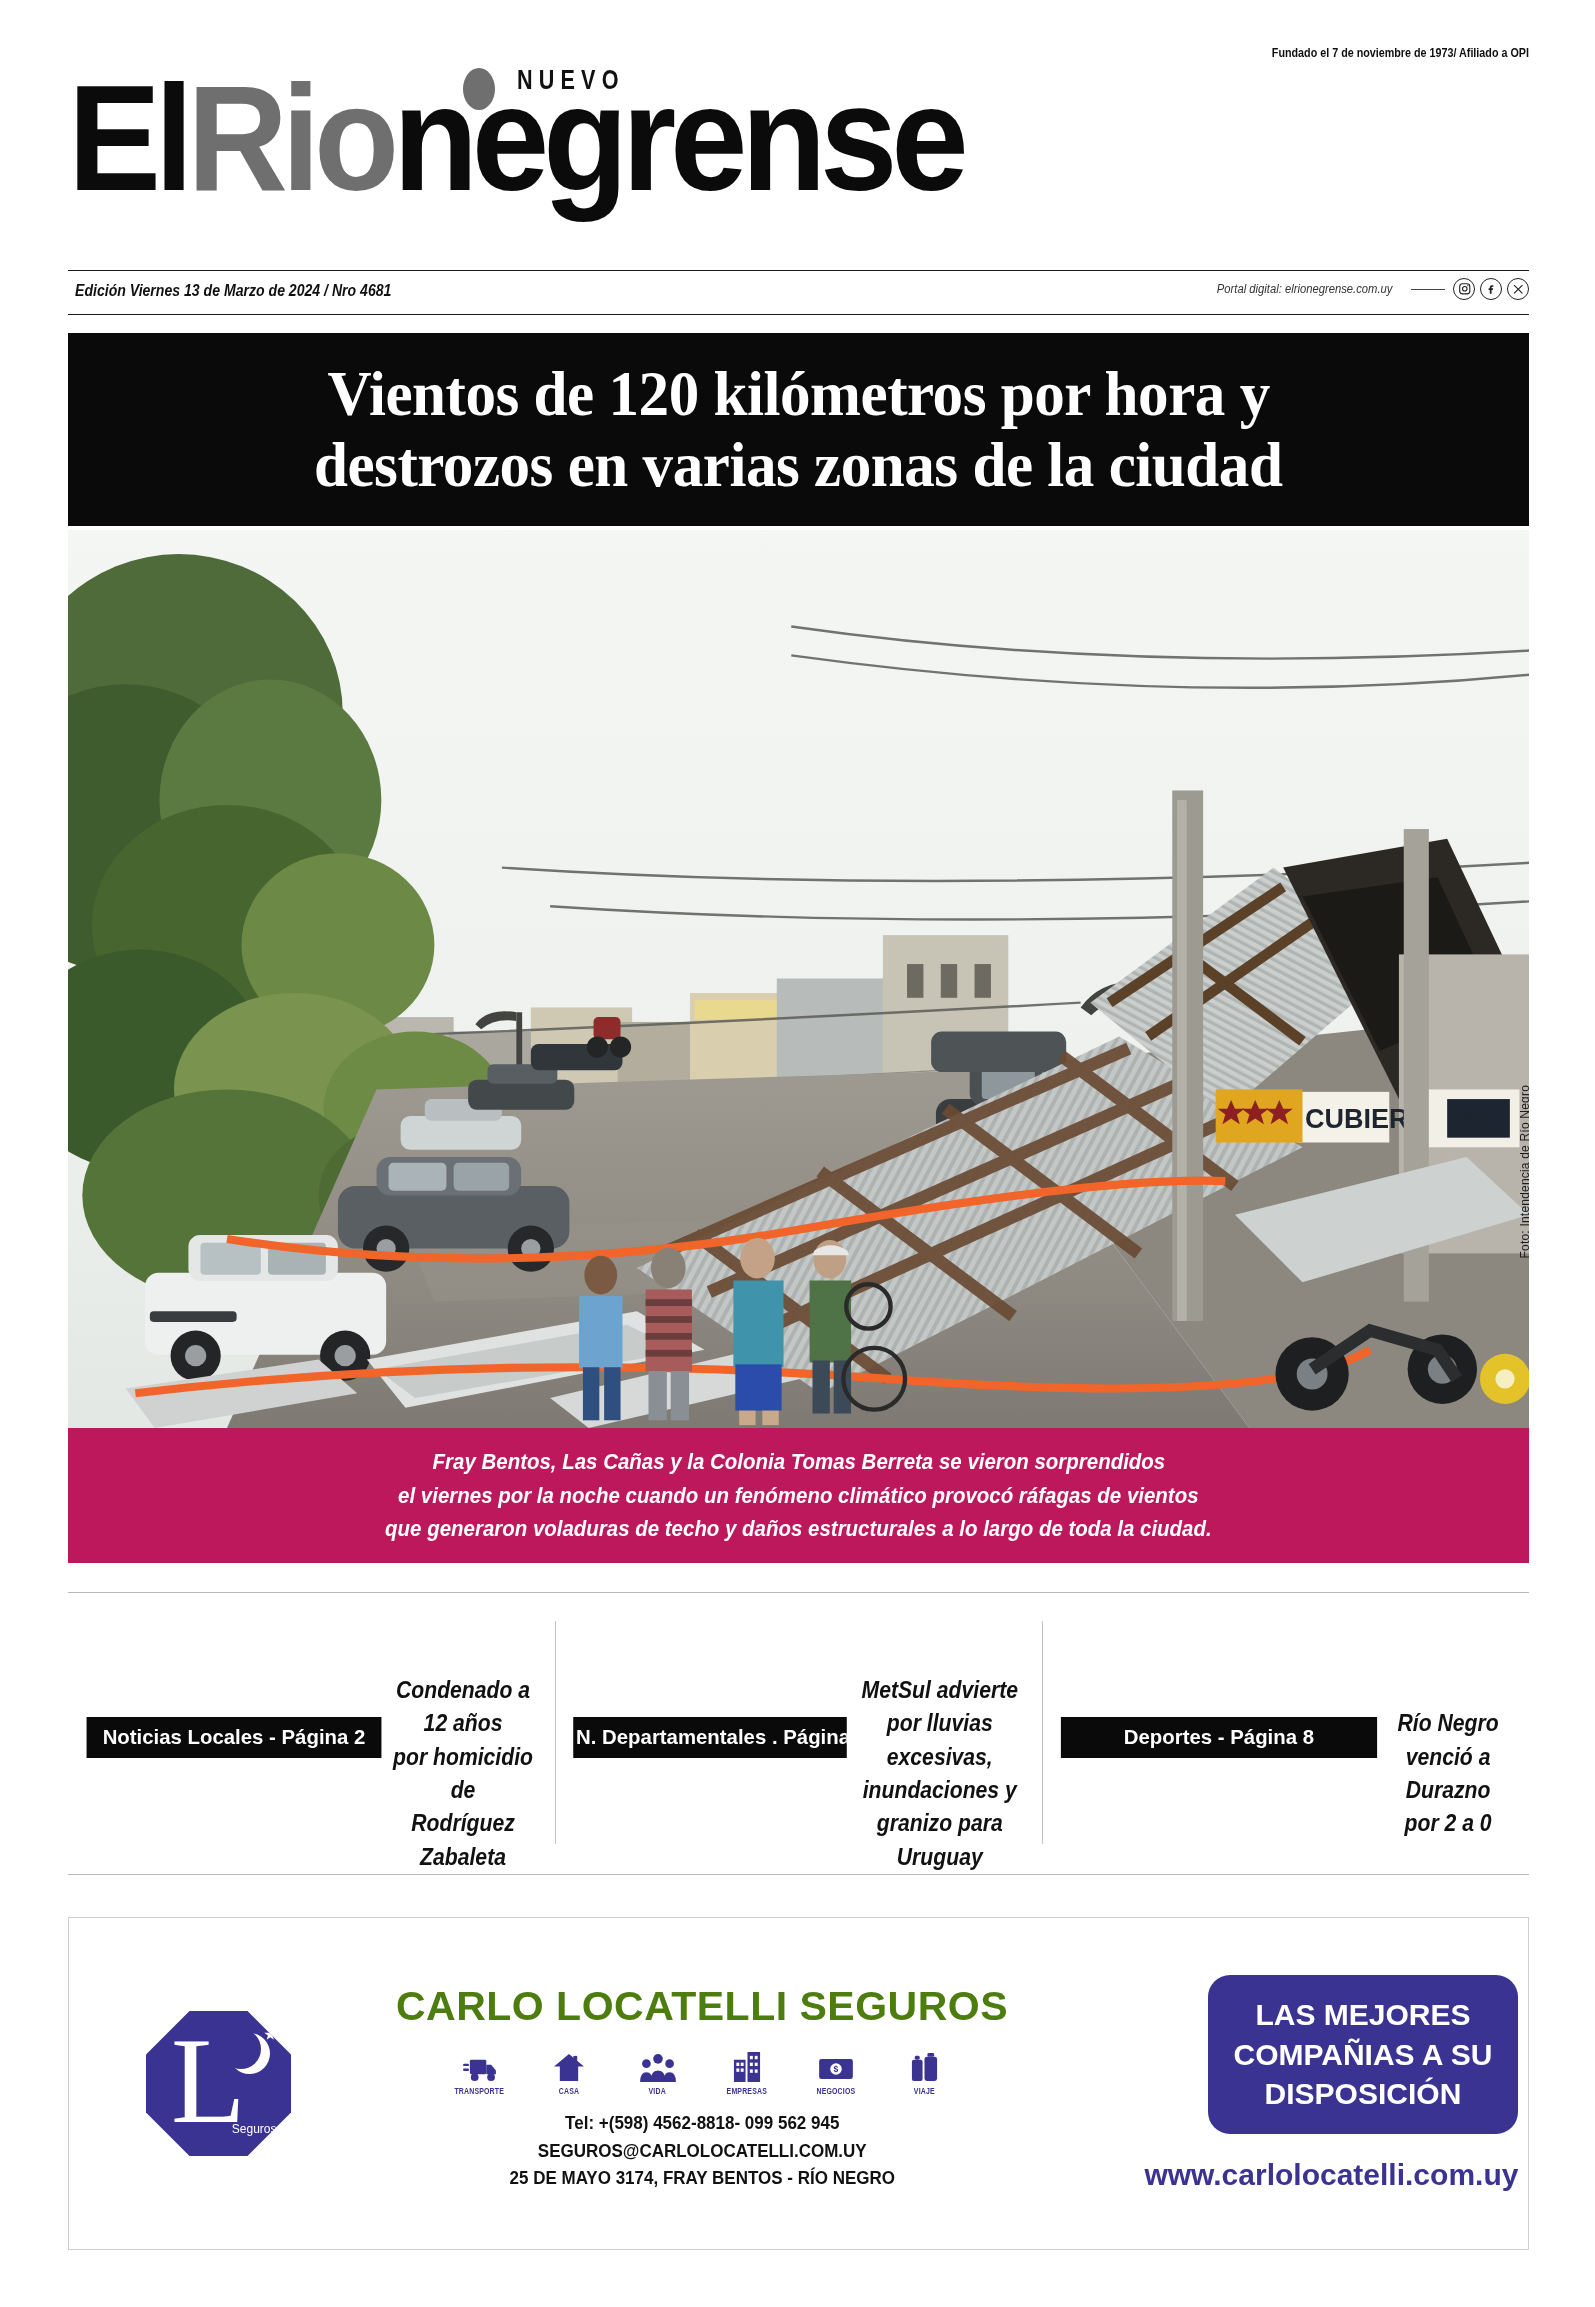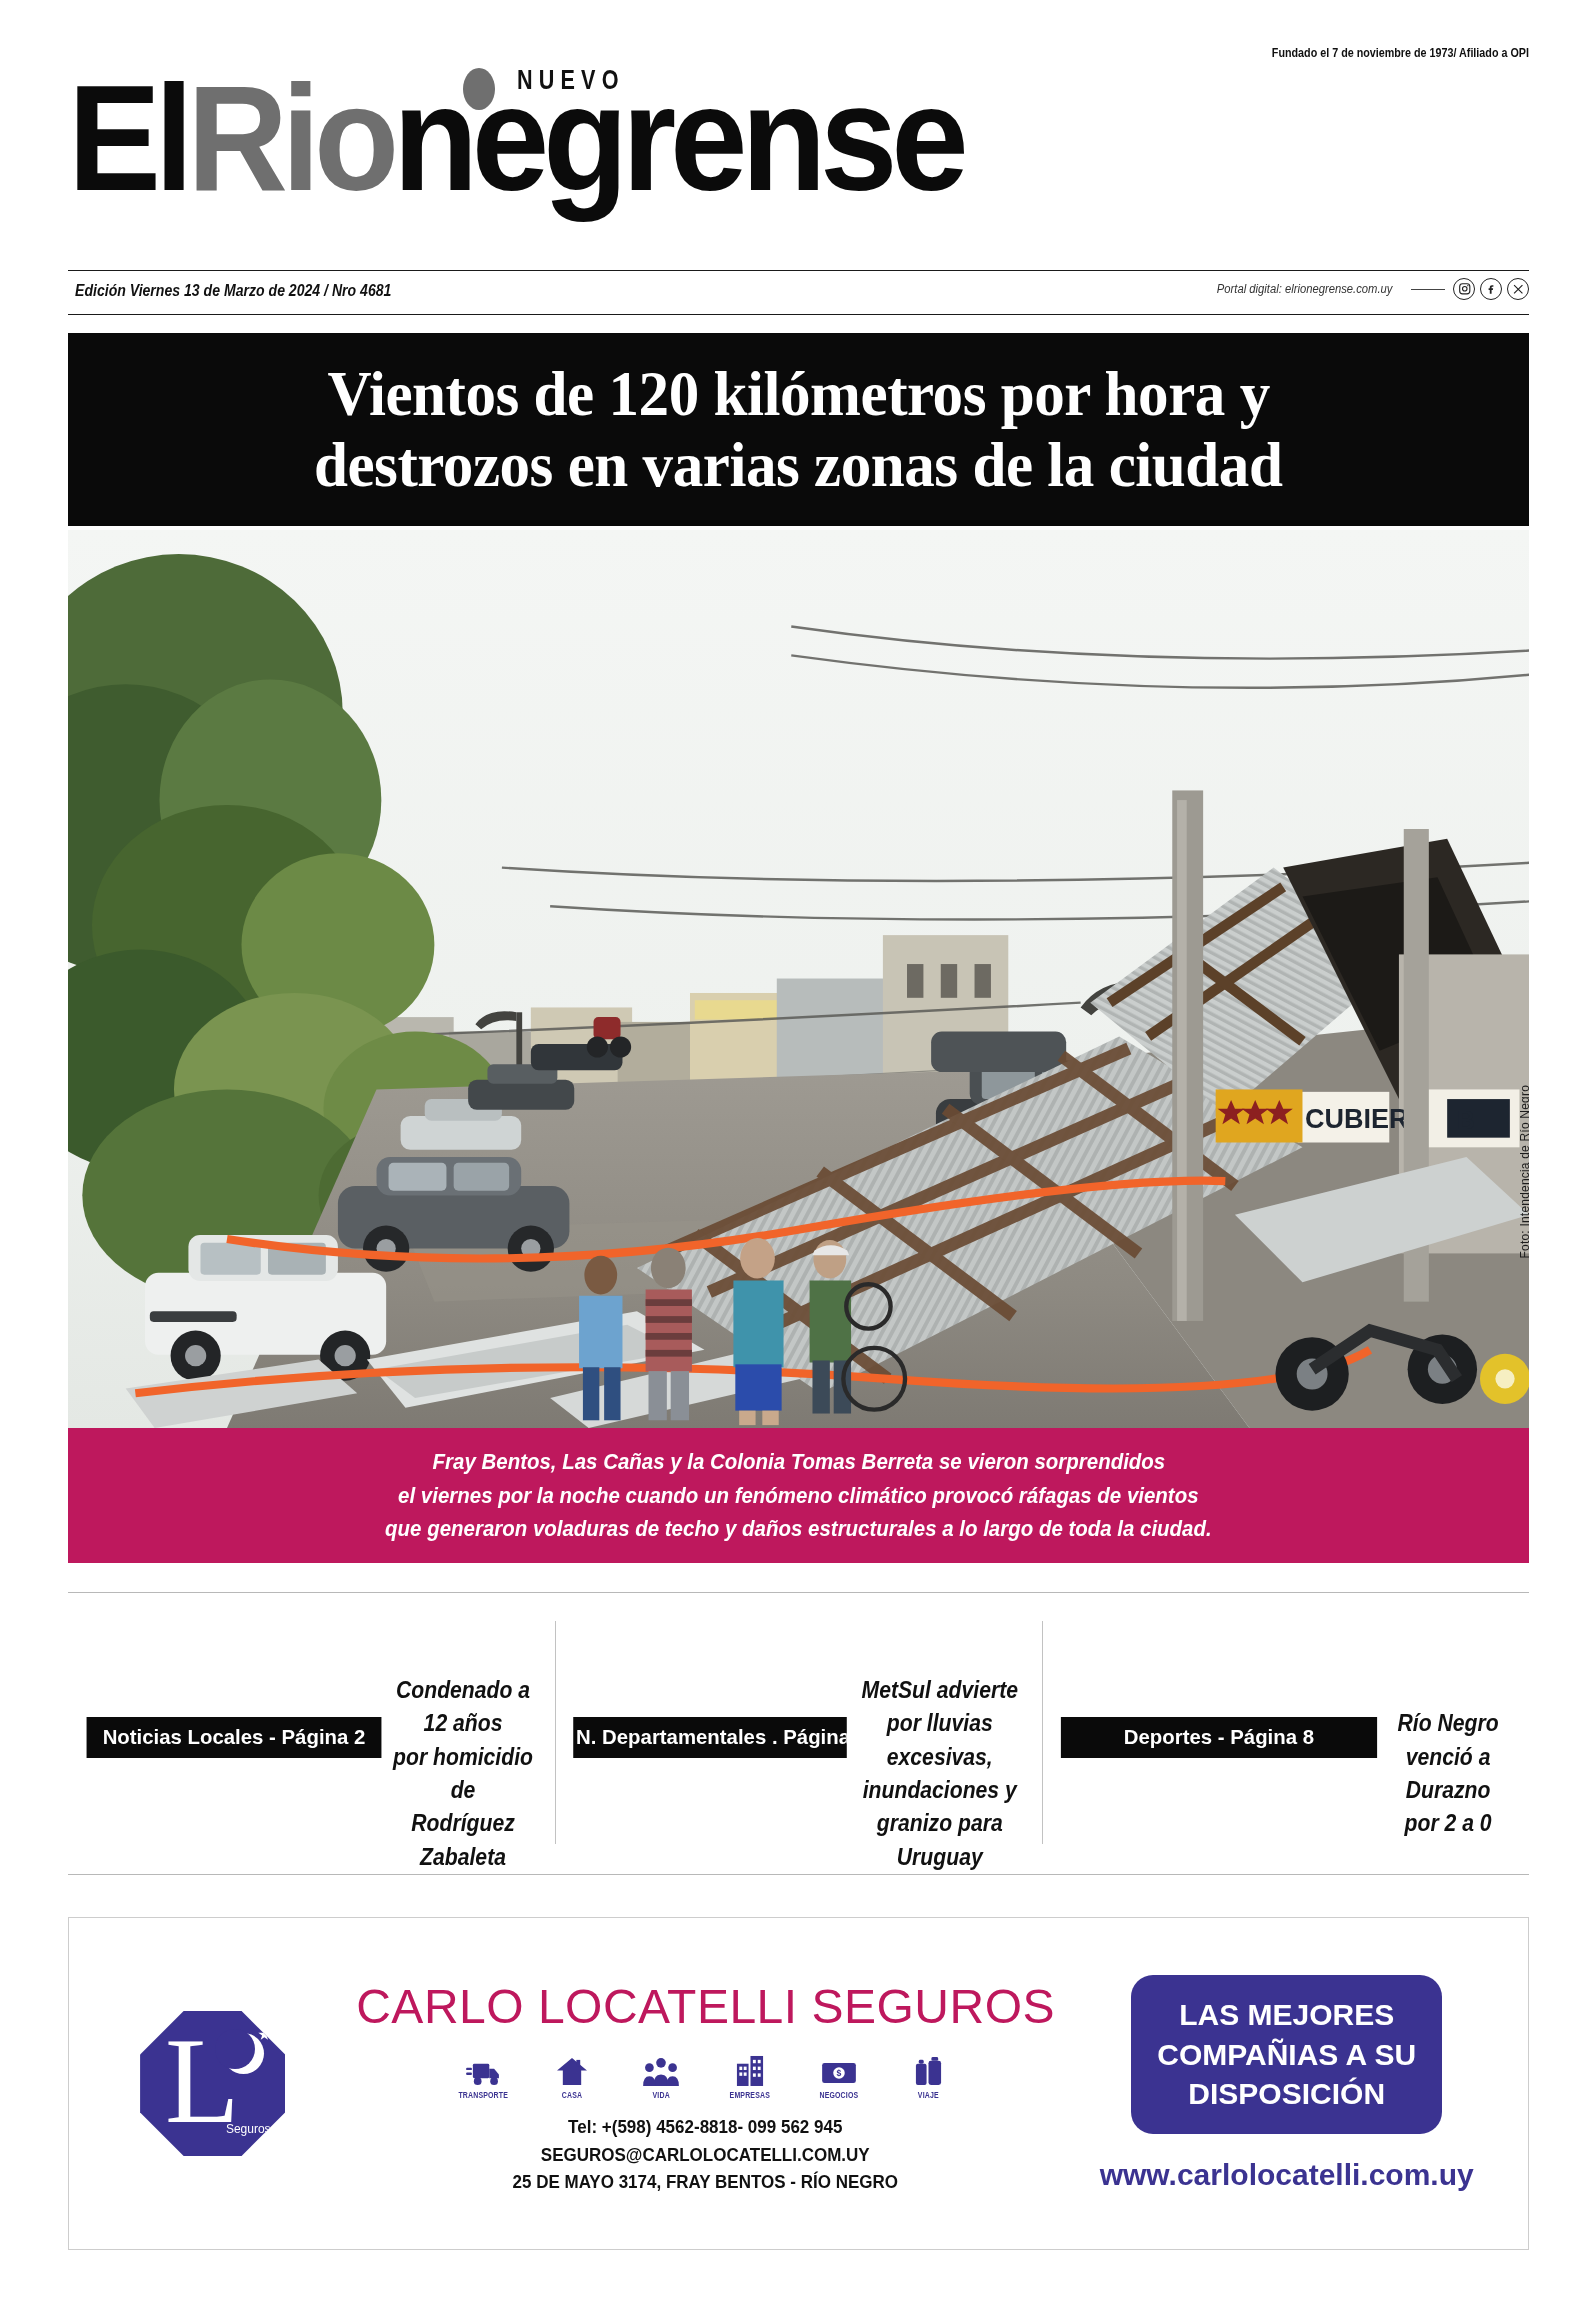--- a/index.html
+++ b/index.html
@@ -363,23 +363,23 @@
   .ad-center {
     flex: 1;
     display: flex;
     flex-direction: column;
     align-items: center;
     justify-content: center;
     padding-top: 7.7px;
   }
   .ad-brand {
     font-family: "Liberation Sans", sans-serif;
-    font-weight: normal;
-    font-size: 48px;
-    color: #be185d;
+    font-weight: bold;
+    font-size: 41px;
+    color: #4d7c0f;
     letter-spacing: 0.5px;
     white-space: nowrap;
   }
   .ad-icons {
     display: flex;
     gap: 26px;
     margin-top: 13.5px;
     margin-bottom: 13.5px;
   }
   .ad-icon-item {
@@ -413,21 +413,21 @@
     color: #111;
     text-align: center;
     transform: scaleX(0.93);
     white-space: nowrap;
   }
 
   .ad-right {
     width: 492px;
     display: flex;
     flex-direction: column;
-    align-items: center;
+    align-items: flex-end;
     justify-content: center;
     padding-right: 9.6px;
   }
   .ad-promo {
     background: #3b3391;
     border-radius: 22px;
     padding: 20px 26px;
     text-align: center;
   }
   .ad-promo-line {

